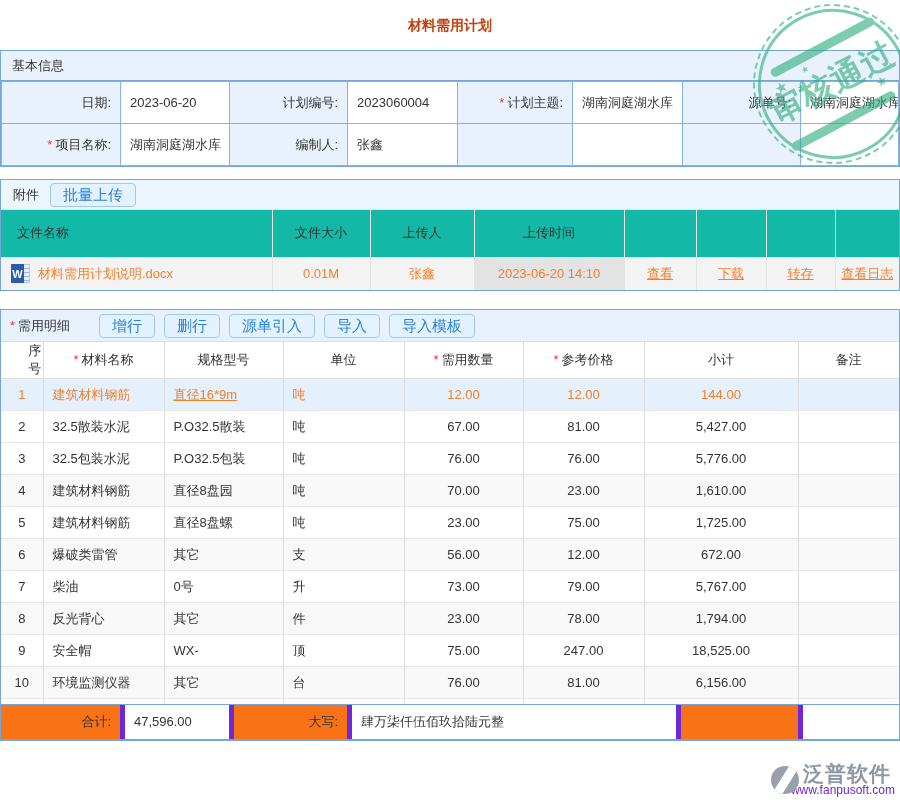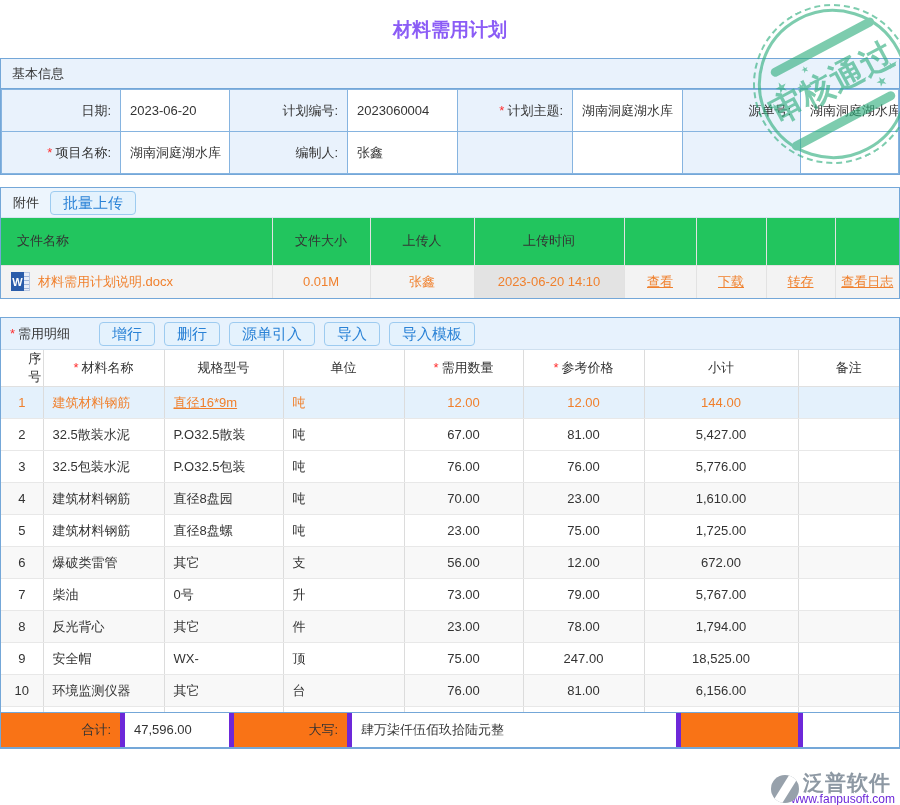--- a/index.html
+++ b/index.html
@@ -1,39 +1,39 @@
 <!DOCTYPE html>
 <html><head>
 <meta charset="utf-8">
 <style>
   * { box-sizing: border-box; margin: 0; padding: 0; }
   html, body { width: 900px; height: 805px; }
   body {
     position: relative; overflow: hidden; background: #fff;
     font-family: "Liberation Sans", sans-serif; color: #333; font-size: 13px;
   }
-  .page-title { text-align: center; font-size: 19px; font-weight: bold; color: #8b5cf6; padding: 17px 0 15px; }
+  .page-title { text-align: center; font-size: 14px; font-weight: bold; color: #c2410c; padding: 17px 0 15px; }
 
   
   .section { border: 1px solid #74a7d8; width: 900px; }
   .sec-head { background: #e9f2fc; height: 30px; line-height: 30px; padding-left: 11px; color: #333; border-bottom: 1px solid #74a7d8; }
   .gap12 { height: 12px; } .gap18 { height: 18px; }
 
   
   .binfo { width: 100%; border-collapse: collapse; table-layout: fixed; }
   .binfo td { border: 1px solid #86b4e0; height: 42px; padding: 0 9px; overflow: hidden; white-space: nowrap; }
   .binfo td.lbl { background: #e9f2fc; text-align: right; }
   .binfo td.val { background: #fff; text-align: left; }
   .req { color: #ff2d2d; margin-right: 3px; font-weight: normal; }
 
   
   .attach-head { background: #edf5fd; height: 30px; display: flex; align-items: center; gap: 11px; padding-left: 12px; border-bottom: 1px solid #d7e4f1; }
   .btn { background: #e4f2fd; border: 1px solid #9dcbf0; color: #2a82d6; border-radius: 4px; height: 24px; line-height: 22px; padding: 0 12px; font-size: 15px; cursor: pointer; font-family: inherit; }
   .attach { width: 100%; border-collapse: collapse; table-layout: fixed; }
-  .attach th { height: 47px; font-weight: normal; background: #22c55e; border-bottom: 1px solid #e2e2e2; border-left: 1px solid #e2e2e2; }
+  .attach th { height: 47px; font-weight: normal; background: #14b8a6; border-bottom: 1px solid #e2e2e2; border-left: 1px solid #e2e2e2; }
   .attach th:first-child { border-left: none; text-align: left; padding-left: 16px; }
   .attach td { height: 33px; background: #f3f3f3; border-left: 1px solid #e2e2e2; text-align: center; color: #f0802d; }
   .attach td:first-child { border-left: none; text-align: left; padding-left: 10px; }
   .attach td.time-cell { background: #e3e3e3; }
   .alink { color: #f0802d; text-decoration: underline; cursor: pointer; }
   .file-cell { display: flex; align-items: center; gap: 8px; }
   .word-icon { width: 19px; height: 19px; display: inline-flex; flex: none; }
   .word-icon .wbox { width: 13px; height: 19px; background: #2a5caa; color: #fff; font-size: 11px; font-weight: bold; display: flex; align-items: center; justify-content: center; }
   .word-icon .wpage { width: 6px; height: 19px; background: #e8eef8; border: 1px solid #b9c8e2; border-left: none; background-image: linear-gradient(#9fb4d8 1px, transparent 1px); background-size: 100% 4px; background-position: 0 3px; }
 
@@ -70,21 +70,21 @@
   .stamp .bar.bot { bottom: 38px; left: 14px; right: 30px; }
   .stamp .star { position: absolute; color: #2fae7d; }
   .stamp .s1 { top: 50px; left: 26px; font-size: 15px; }
   .stamp .s2 { top: 62px; left: 46px; font-size: 10px; }
   .stamp .s3 { top: 49px; left: 58px; font-size: 9px; }
   .stamp .s4 { top: 68px; left: 14px; font-size: 9px; }
   .stamp .s5 { bottom: 52px; right: 30px; font-size: 13px; }
   .stamp .s6 { bottom: 64px; right: 16px; font-size: 9px; }
 
   
-  .logo { position: absolute; right: 5px; bottom: 0; z-index: 30; display: grid; grid-template-columns: 30px auto; grid-template-rows: auto auto; column-gap: 2px; align-items: center; }
+  .logo { position: absolute; right: 5px; bottom: 9px; z-index: 30; display: grid; grid-template-columns: 30px auto; grid-template-rows: auto auto; column-gap: 2px; align-items: center; }
   .logo-icon { grid-row: 1 / span 2; width: 28px; height: 28px; border-radius: 50%; background: #97a1ab; position: relative; overflow: hidden; }
   .logo-icon::after { content: ""; position: absolute; left: 9px; top: -4px; width: 9px; height: 40px; background: #fff; transform: rotate(32deg); }
   .logo-name { font-size: 21px; font-weight: bold; color: #8d98a3; line-height: 20px; letter-spacing: 1px; }
   .logo-url { font-size: 12px; color: #6d28d9; line-height: 12px; margin-left: -12px; }
 </style>
 </head>
 <body>
 
 <div class="stamp">
   <div class="ring1"></div>

